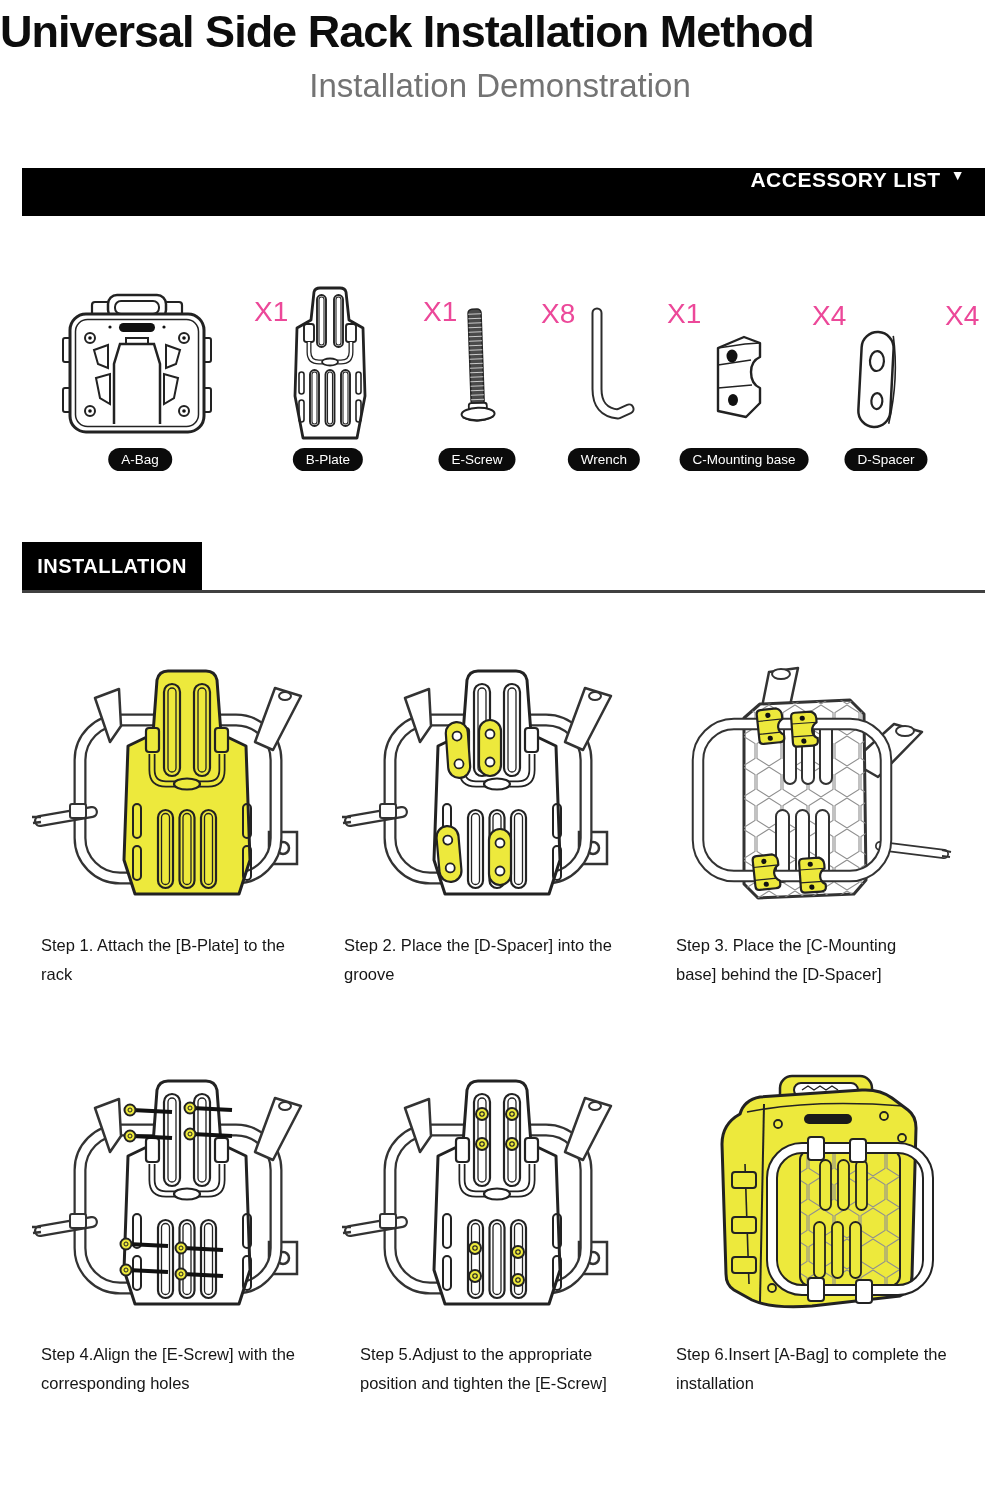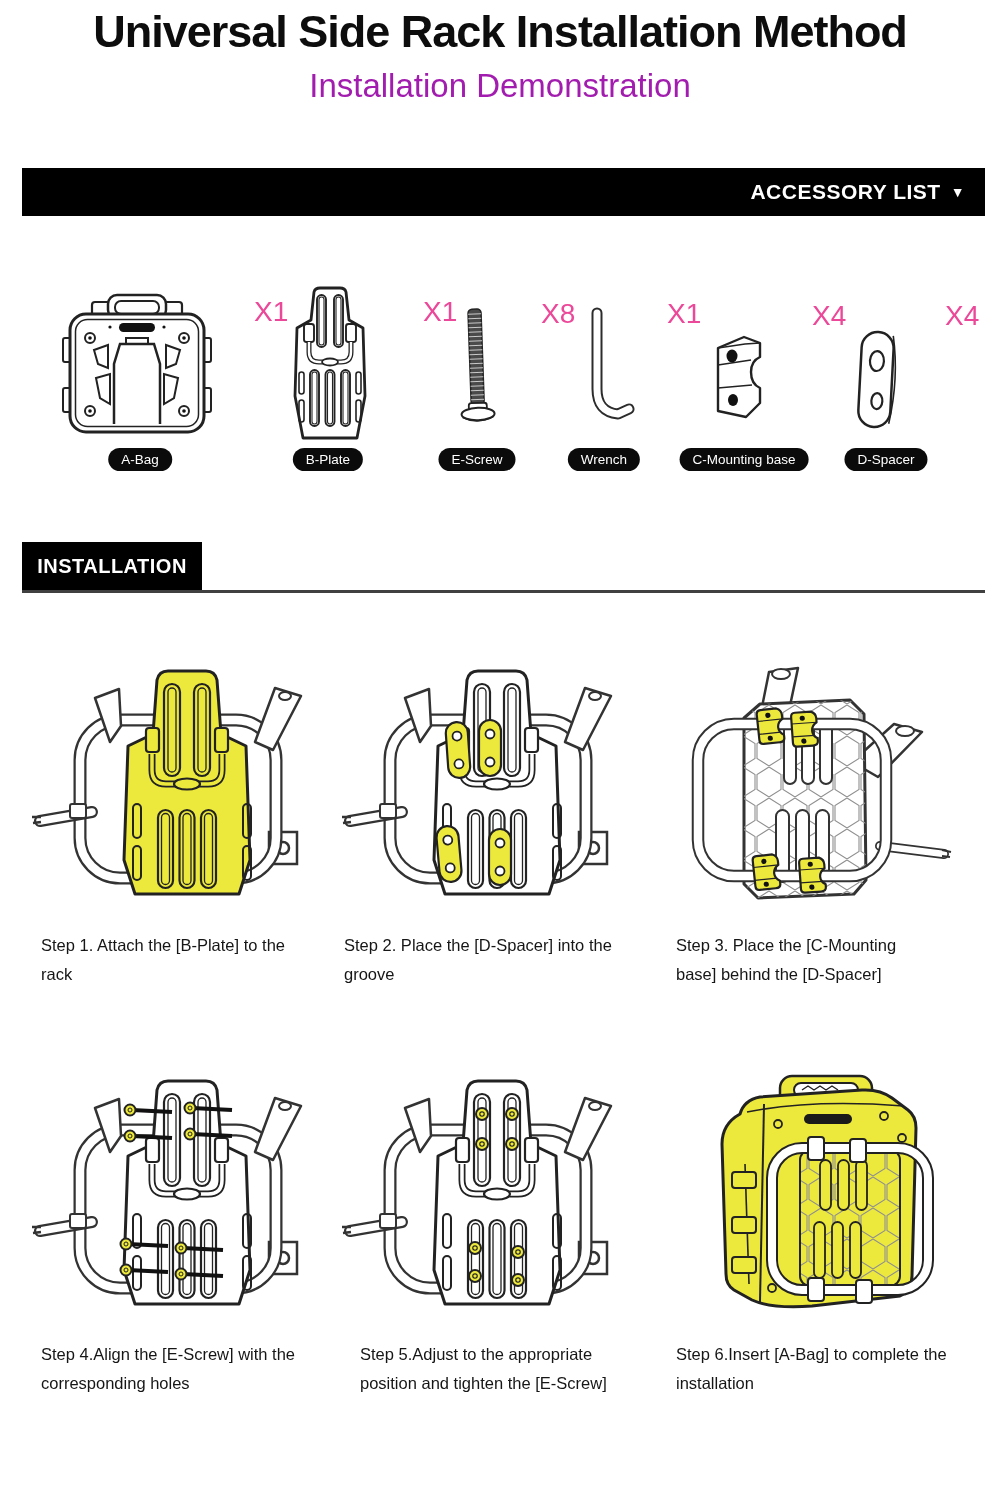--- a/index.html
+++ b/index.html
@@ -1,24 +1,24 @@
 <!DOCTYPE html>
 <html><head>
 <meta charset="utf-8">
 <style>
   html,body{margin:0;padding:0;background:#fff;}
   .page{position:relative;width:1000px;height:1510px;background:#fff;overflow:hidden;
         font-family:"Liberation Sans",sans-serif;color:#111;}
   .abs{position:absolute;}
-  .page-title{top:6px;left:0;width:1000px;text-align:center;font-size:45px;font-weight:800;
+  .page-title{top:6px;left:0;width:1000px;font-size:45px;font-weight:800;
               letter-spacing:-1px;color:#0d0d0d;white-space:nowrap;}
   .page-subtitle{top:67px;left:0;width:1000px;text-align:center;font-size:33px;font-weight:400;
-                 color:#a21caf;letter-spacing:0px;}
+                 color:#737373;letter-spacing:0px;}
   .banner{left:22px;top:168px;width:963px;height:48px;background:#000;color:#fff;
-          display:flex;align-items:center;justify-content:flex-end;box-sizing:border-box;
+          display:flex;justify-content:flex-end;box-sizing:border-box;
           padding-right:20px;font-size:21px;font-weight:bold;letter-spacing:.5px;}
   .banner .arrow{margin-left:10px;font-size:14px;line-height:1;}
   .qty{font-size:28px;font-weight:400;color:#ec4899;margin-left:40px;}
   .pill{top:448px;height:23px;background:#0b0b0b;color:#fff;border-radius:12px;
         display:flex;align-items:center;justify-content:center;padding:0 13px;
         font-size:13.5px;font-weight:normal;white-space:nowrap;transform:translateX(-50%);}
   .inst-head-wrap{left:22px;top:542px;width:963px;height:48px;border-bottom:3px solid #404040;}
   .inst-box{position:absolute;left:0;top:0;width:180px;height:48px;background:#000;color:#fff;
             display:flex;align-items:center;justify-content:center;font-size:20px;
             font-weight:bold;letter-spacing:.5px;}

